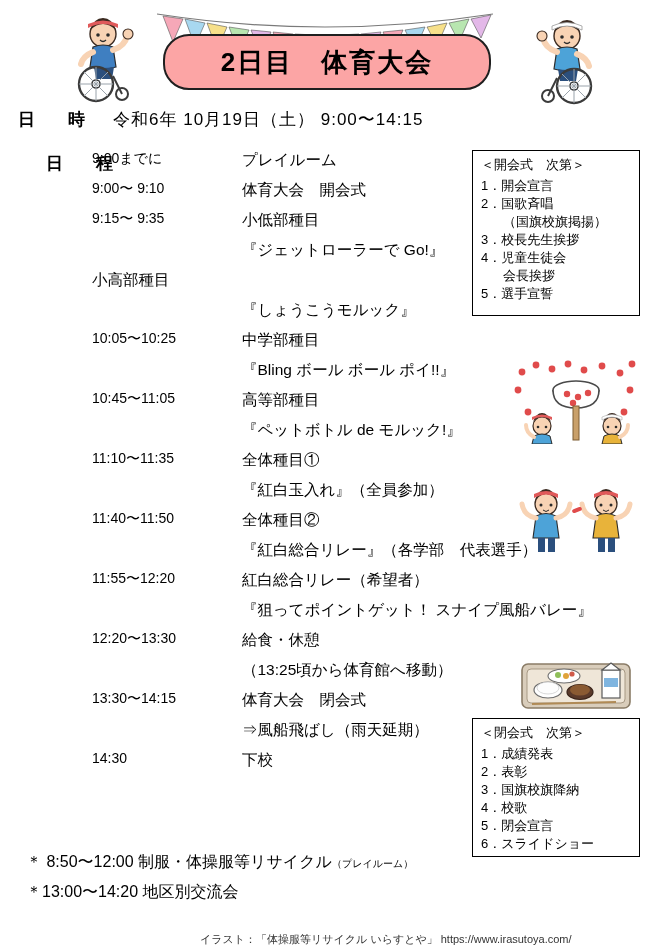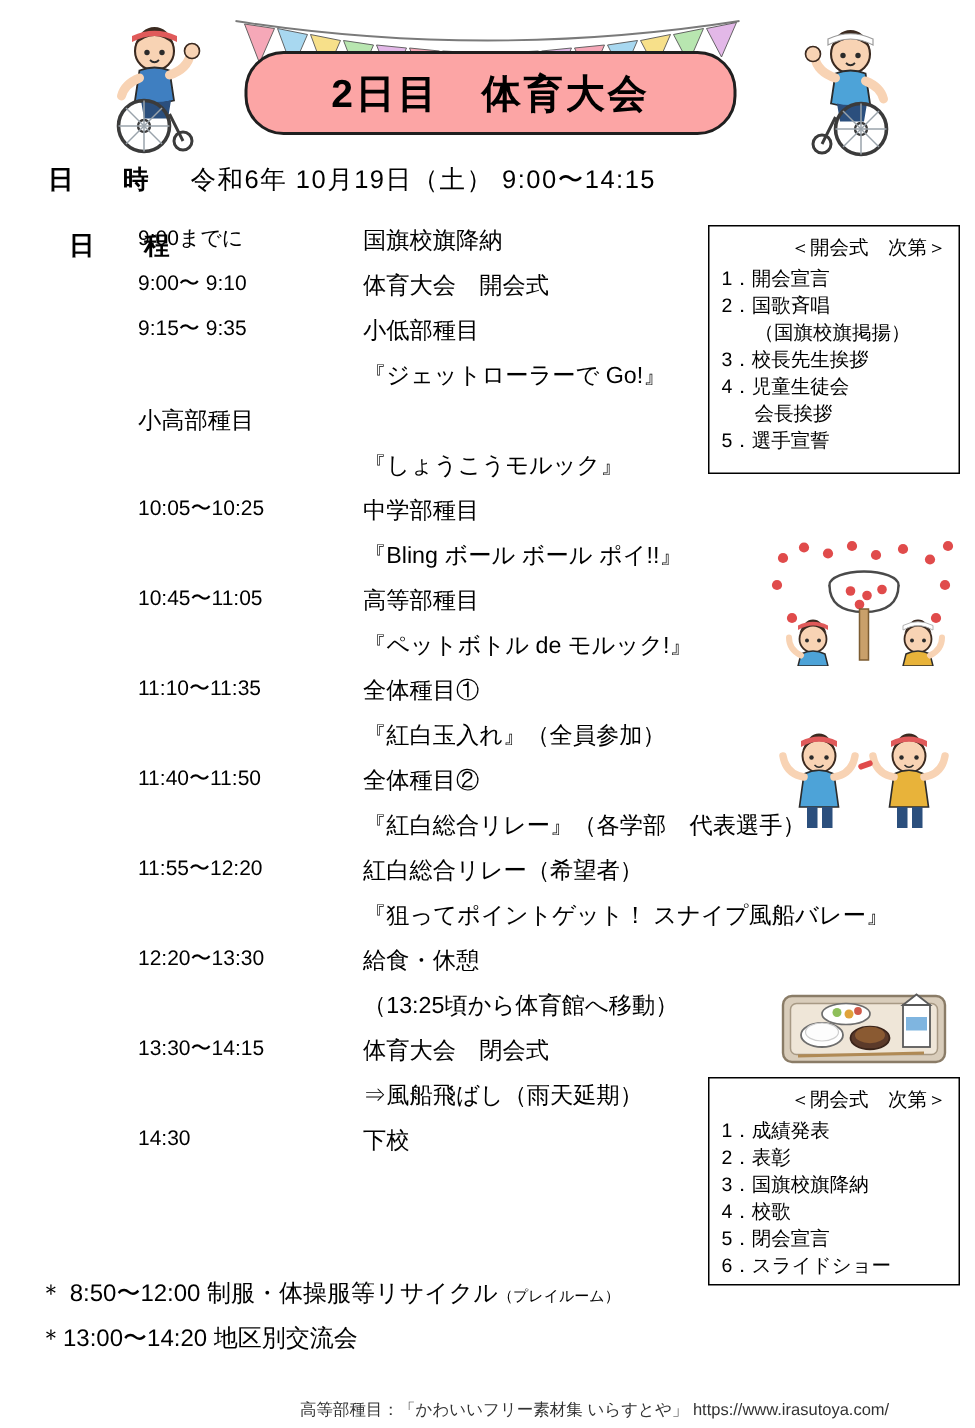--- a/index.html
+++ b/index.html
@@ -76,21 +76,20 @@
     height: 95px;
   }
 
   
   .datetime-row {
     position: absolute;
     left: 0;
     top: 106px;
     width: 568px;
     height: 30px;
-    margin-left: 14px;
   }
   .label-datetime {
     position: absolute;
     left: 18px;
     top: 2px;
     font-size: 17px;
     font-weight: bold;
     letter-spacing: 8px;
   }
   .datetime-value {
@@ -135,21 +134,21 @@
 
   
   .notebox {
     position: absolute;
     border: 1.5px solid #000;
     background: #ffffff;
     box-sizing: border-box;
     padding: 5px 8px 6px 8px;
   }
   .notebox .nb-title {
-    text-align: right;
+    text-align: left;
     font-size: 13px;
     margin-bottom: 3px;
     white-space: nowrap;
   }
   .notebox .nb-item {
     font-size: 13px;
     line-height: 1.38;
     white-space: nowrap;
   }
   .notebox .nb-sub {
@@ -295,21 +294,21 @@
 <div class="datetime-row">
   <div class="label-datetime">日　時</div>
   <div class="datetime-value">令和6年 10月19日（土） 9:00〜14:15</div>
 </div>
 
 <div class="label-schedule">日　程</div>
 
 <div class="schedule">
   <div class="row">
     <div class="time">9:00までに</div>
-    <div class="event">国旗校旗降納</div>
+    <div class="event">プレイルーム</div>
   </div>
   <div class="row">
     <div class="time">9:00〜 9:10</div>
     <div class="event">体育大会　開会式</div>
   </div>
   <div class="row">
     <div class="time">9:15〜 9:35</div>
     <div class="event">小低部種目</div>
   </div>
   <div class="row sub">
@@ -518,13 +517,13 @@
 
 <div class="footnotes">
   <div class="footnote">
     <span>＊ 8:50〜12:00 制服・体操服等リサイクル</span><span class="small">（プレイルーム）</span>
   </div>
   <div class="footnote">
     <span>＊13:00〜14:20 地区別交流会</span><span class="small"></span>
   </div>
 </div>
 
-<div class="credit">高等部種目：「かわいいフリー素材集 いらすとや」 https://www.irasutoya.com/</div>
+<div class="credit">イラスト：「体操服等リサイクル いらすとや」 https://www.irasutoya.com/</div>
 
 </body></html>

